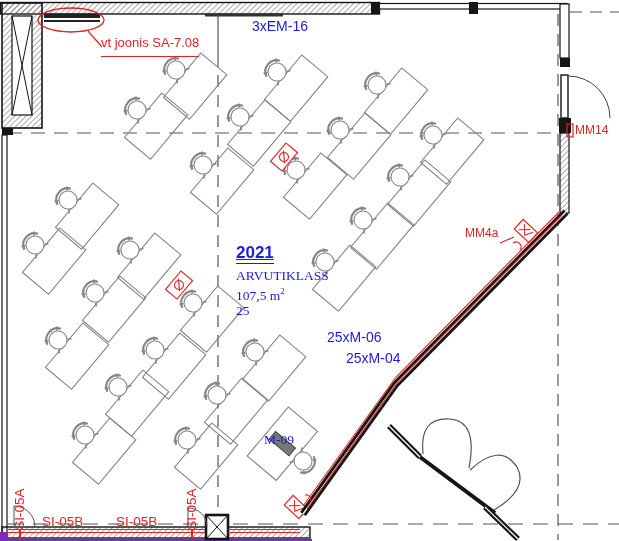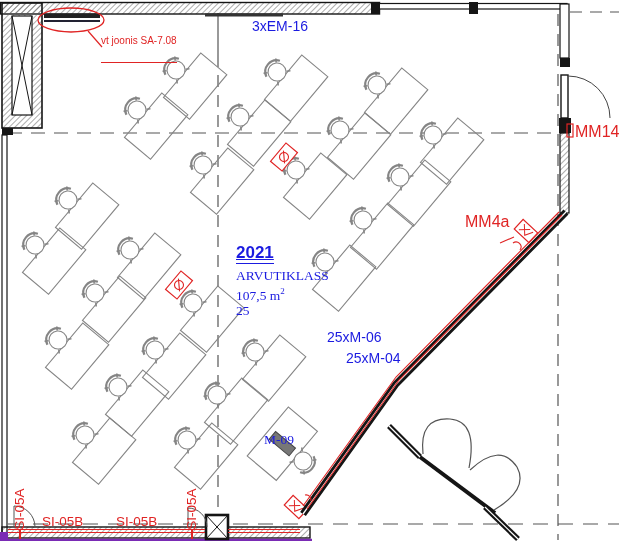--- a/index.html
+++ b/index.html
@@ -5,23 +5,23 @@
   html,body{margin:0;padding:0;background:#fff;}
   body{width:619px;height:541px;overflow:hidden;font-family:"Liberation Sans",sans-serif;}
   #plan{position:relative;width:502px;height:541px;background:#fff;}
   #cad{position:absolute;left:0;top:0;}
   .lbl{position:absolute;white-space:nowrap;line-height:1.05;}
   .blue{color:#1b1be0;}
   .red{color:#e02424;}
   .room-no{font-size:17px;font-weight:bold;border-bottom:1.6px solid #1b1be0;padding-bottom:1px;text-decoration:underline;}
   .b13{font-size:13.5px;font-family:Liberation Serif, serif;}
   .b14{font-size:14px;}
-  .r12{font-size:16px;}
+  .r12{font-size:12px;}
   .r13{font-size:13.5px;}
-  .vt{font-size:10px;border-bottom:1.2px solid #e02424;padding-bottom:15px;}
+  .vt{font-size:13px;border-bottom:1.2px solid #e02424;padding-bottom:6px;}
   .vert{transform:rotate(-90deg);transform-origin:center center;width:54px;text-align:center;}
 </style>
 </head>
 <body>
 
 <div id="plan">
 
   <svg id="cad" width="619" height="541" viewBox="0 0 619 541">
     <defs>
       <pattern id="hatch" patternUnits="userSpaceOnUse" width="4" height="4" patternTransform="rotate(45)">
@@ -355,20 +355,20 @@
 
   <div class="lbl blue room-no" style="left:236px;top:244px">2021</div>
   <div class="lbl blue b13" style="left:236px;top:269px">ARVUTIKLASS</div>
   <div class="lbl blue b13" style="left:236px;top:287px"><span>107,5 m</span><sup style="font-size:9px">2</sup></div>
   <div class="lbl blue b13" style="left:236px;top:304px">25</div>
 
   <div class="lbl blue b14" style="left:327px;top:330px">25xM-06</div>
   <div class="lbl blue b14" style="left:346px;top:351px">25xM-04</div>
   <div class="lbl blue b13" style="left:264px;top:433px">M-09</div>
 
-  <div class="lbl red r12" style="left:465px;top:214px">MM4a</div>
+  <div class="lbl red r12" style="left:465px;top:227px">MM4a</div>
   <div class="lbl red r12" style="left:575px;top:124px">MM14</div>
 
   <div class="lbl red r13" style="left:42px;top:515px">SI-05B</div>
   <div class="lbl red r13" style="left:116px;top:515px">SI-05B</div>
   <div class="lbl red r13 vert" style="left:-7px;top:502px">SI-05A</div>
   <div class="lbl red r13 vert" style="left:165px;top:502px">SI-05A</div>
 </div>
 
 </body></html>

